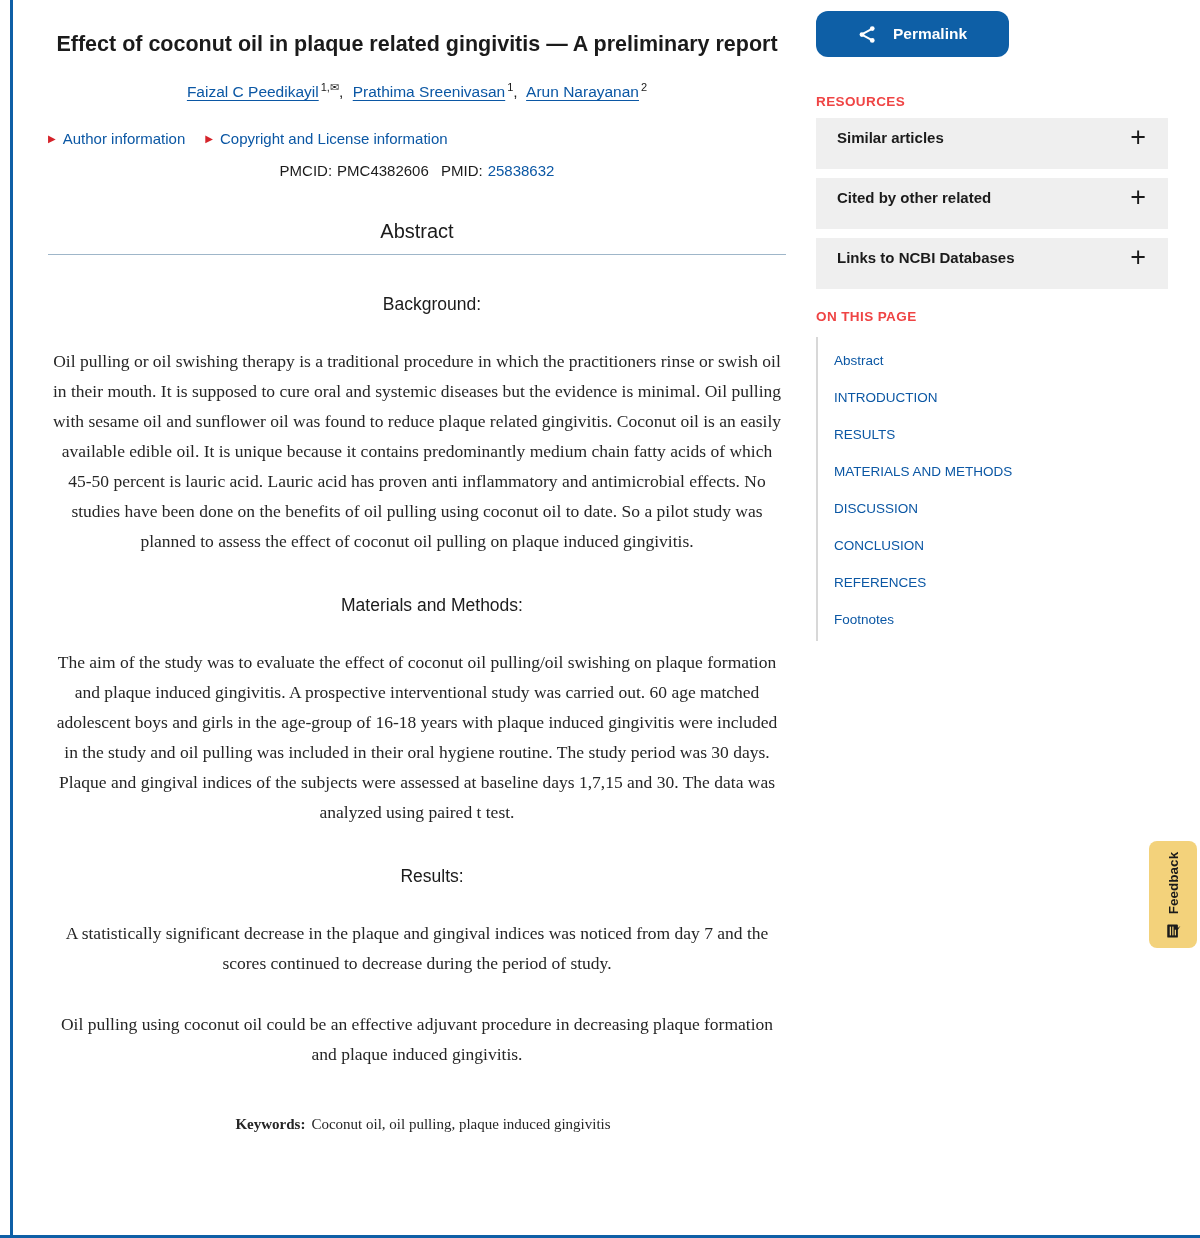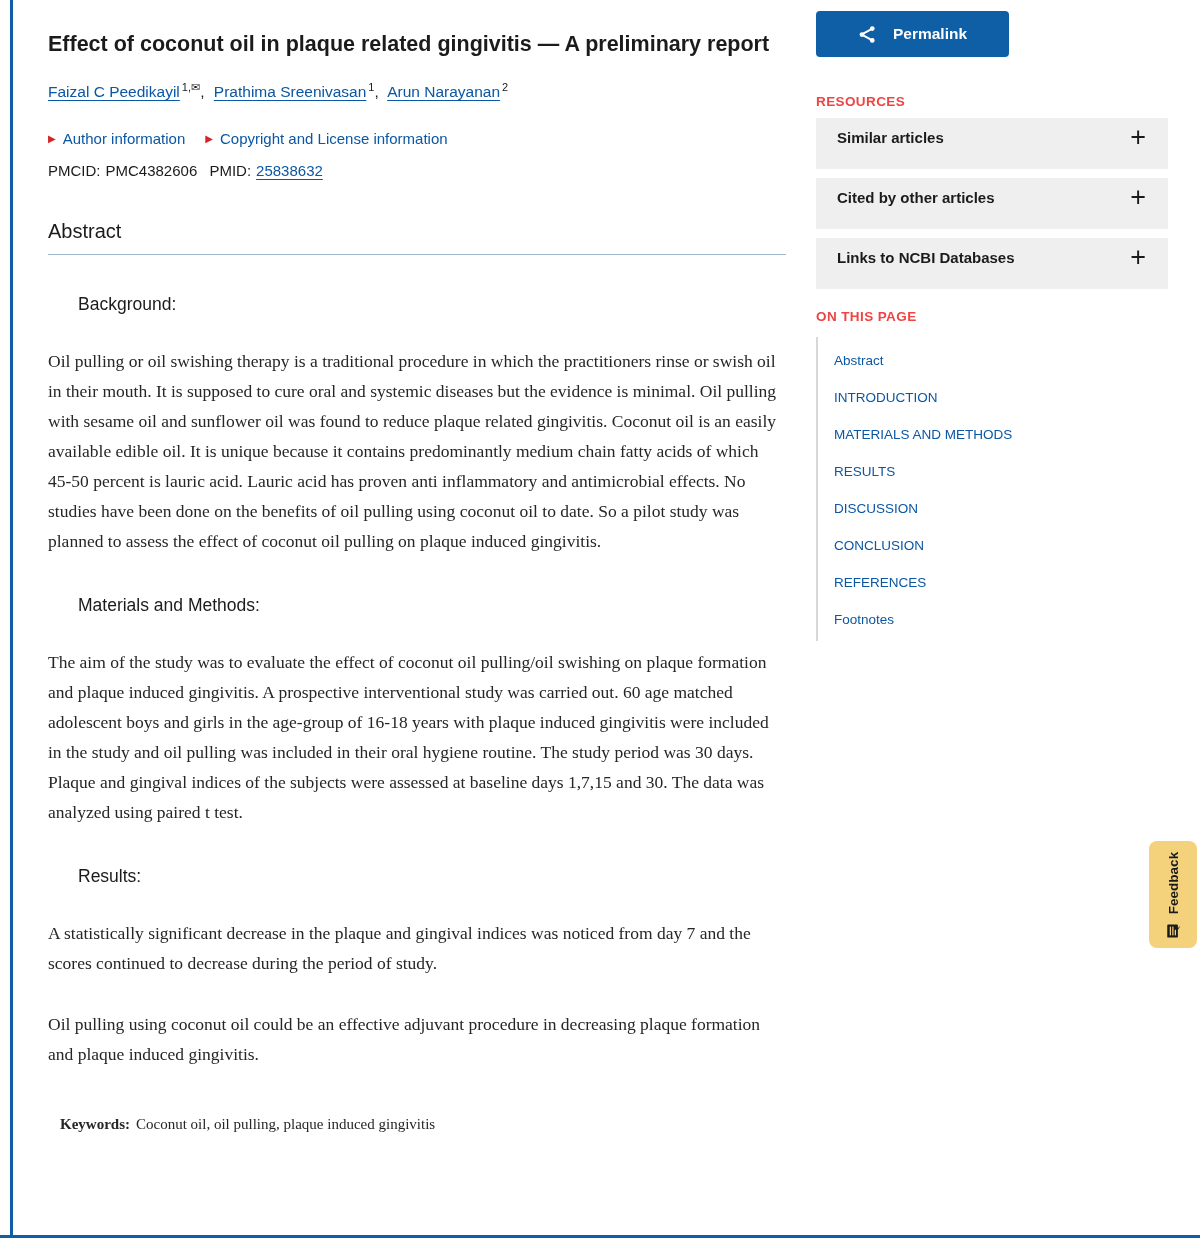--- a/index.html
+++ b/index.html
@@ -8,47 +8,47 @@
     width:1200px; height:1238px; position:relative; overflow:hidden;
     font-family:"Liberation Sans", sans-serif; color:#1b1b1b;
   }
   a { cursor:pointer; }
 
   
   .left-bar { position:absolute; left:10px; top:0; width:3px; height:1238px; background:#0e5fa6; }
   .bottom-bar { position:absolute; left:0; bottom:0; width:1200px; height:3px; background:#0e5fa6; }
 
   
-  .main { position:absolute; left:48px; top:0; width:738px; }
+  .main { position:absolute; left:48px; top:0; width:738px;text-align:center; }
   .title { margin-top:31px; font-size:21.5px; line-height:1.25; font-weight:700; color:#1b1b1b; }
   .authors { margin-top:23px; font-size:15.5px; color:#1b1b1b; }
   .authors a { color:#0b57a4; text-decoration:underline; text-underline-offset:3px; }
   .authors sup { font-size:11px; margin-left:2px; }
   .authors .sep { margin-right:5px; }
   .info-links { margin-top:29px; font-size:15px; display:flex; gap:20px; align-items:center; }
   .info-link { display:flex; align-items:center; gap:7px; color:#0b57a4; text-decoration:none; }
   .tri { color:#d5232a; font-size:10px; line-height:1; }
   .ids { margin-top:15px; font-size:15px; color:#1b1b1b; }
   .ids .id-label { margin-right:5px; }
   .ids .gap { display:inline-block; width:8px; }
-  .pmid-link { color:#0b57a4; text-decoration:underline; text-underline-offset:3px; }
+  .pmid-link { color:#0b57a4; text-underline-offset:3px; }
 
   .abstract-h { margin-top:41px; font-size:20px; font-weight:500; padding-bottom:11px;
                 border-bottom:1px solid #9fb6c9; }
   .sec-h { margin-top:39px; font-size:17.5px; font-weight:500; color:#1b1b1b;margin-left:30px; }
   .sec-p { margin-top:31px; font-family:"Liberation Serif", serif; font-size:17.5px;
            line-height:30px; color:#262626; }
   .keywords { margin-top:40px; font-family:"Liberation Serif", serif; font-size:15px;
               line-height:30px; color:#262626;margin-left:12px; }
   .keywords b { font-weight:700; margin-right:6px; }
 
   
   .sidebar { position:absolute; left:816px; top:0; width:352px; }
   .permalink-btn { margin-top:11px; width:193px; height:46px; background:#0e5fa6; border:none;
-                   border-radius:4px; color:#fff; font-weight:700; font-size:15.5px;
+                   border-radius:12px; color:#fff; font-weight:700; font-size:15.5px;
                    font-family:"Liberation Sans", sans-serif;
                    display:flex; align-items:center; justify-content:center; gap:16px; cursor:pointer; }
   .res-h, .otp-h { font-size:13.5px; font-weight:700; letter-spacing:0.4px; color:#ef4444; }
   .res-h { margin-top:37px; }
   .accordion { margin-top:9px; height:51px; background:#efefef; display:flex; align-items:center;
                justify-content:space-between; padding:0 22px 12px 21px; cursor:pointer; }
   .accordion:first-of-type { margin-top:14px; }
   .accordion .acc-label { font-size:15px; font-weight:700; color:#1b1b1b; }
   .accordion .plus { font-size:27px; font-weight:300; line-height:0; color:#1b1b1b; padding-bottom:2px; }
   .otp-h { margin-top:20px; }
@@ -125,35 +125,35 @@
     <span>Permalink</span>
   </button>
 
   <div class="res-h">RESOURCES</div>
 
   <div class="accordion">
     <span class="acc-label">Similar articles</span>
     <span class="plus">+</span>
   </div>
   <div class="accordion">
-    <span class="acc-label">Cited by other articles</span>
+    <span class="acc-label">Cited by other related</span>
     <span class="plus">+</span>
   </div>
   <div class="accordion">
     <span class="acc-label">Links to NCBI Databases</span>
     <span class="plus">+</span>
   </div>
 
   <div class="otp-h">ON THIS PAGE</div>
 
   <ul class="toc">
     <li><a>Abstract</a></li>
     <li><a>INTRODUCTION</a></li>
+    <li><a>RESULTS</a></li>
     <li><a>MATERIALS AND METHODS</a></li>
-    <li><a>RESULTS</a></li>
     <li><a>DISCUSSION</a></li>
     <li><a>CONCLUSION</a></li>
     <li><a>REFERENCES</a></li>
     <li><a>Footnotes</a></li>
   </ul>
 </div>
 
 <div class="feedback">
   <div class="feedback-inner">
     <span style="display:flex;">

